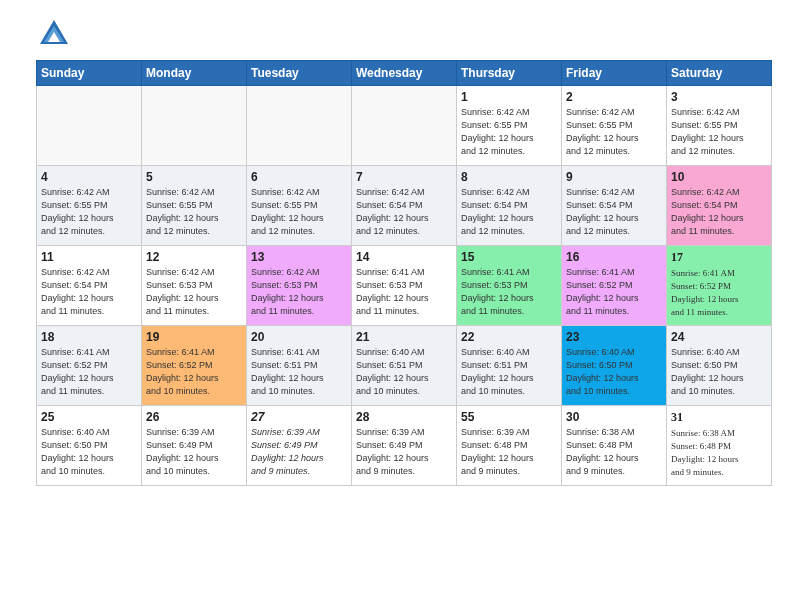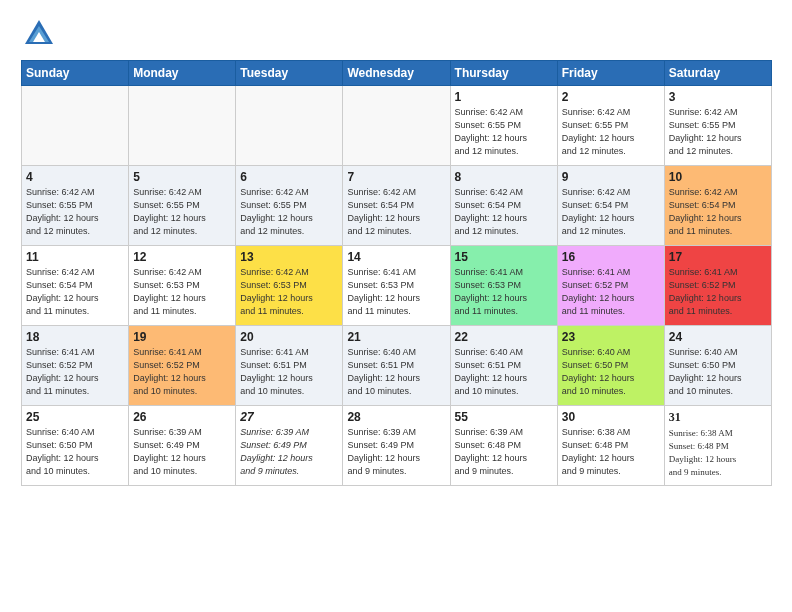--- a/index.html
+++ b/index.html
@@ -7,21 +7,21 @@
       font-family: Arial, sans-serif;
       background: #fff;
       width: 792px;
       min-height: 612px;
       padding: 0;
     }
     .page {
       width: 792px;
       min-height: 612px;
       background: #fff;
-      padding: 16px 20px 12px 21px;
+      padding: 16px 20px 12px 36px;
     }
     .header {
       display: flex;
       justify-content: space-between;
       align-items: flex-start;
       margin-bottom: 8px;
     }
     .logo {
       display: flex;
       align-items: center;
@@ -202,21 +202,21 @@
 Daylight: 12 hours
 and 12 minutes.</div>
           </td>
           <td style="background: rgb(238, 242, 247);">
             <span class="day-num">9</span>
             <div class="day-info" style="white-space: pre-line;">Sunrise: 6:42 AM
 Sunset: 6:54 PM
 Daylight: 12 hours
 and 12 minutes.</div>
           </td>
-          <td style="background: #fdba74;">
+          <td style="background: #f9a8d4;">
             <span class="day-num">10</span>
             <div class="day-info" style="white-space: pre-line;">Sunrise: 6:42 AM
 Sunset: 6:54 PM
 Daylight: 12 hours
 and 11 minutes.</div>
           </td>
         </tr>
         <tr>
           <td style="background: rgb(255, 255, 255); border-radius: 32px;">
             <span class="day-num">11</span>
@@ -225,21 +225,21 @@
 Daylight: 12 hours
 and 11 minutes.</div>
           </td>
           <td style="background: rgb(255, 255, 255);">
             <span class="day-num">12</span>
             <div class="day-info" style="white-space: pre-line;">Sunrise: 6:42 AM
 Sunset: 6:53 PM
 Daylight: 12 hours
 and 11 minutes.</div>
           </td>
-          <td style="background: #fde047;">
+          <td style="background: #f0abfc;">
             <span class="day-num">13</span>
             <div class="day-info" style="white-space: pre-line;">Sunrise: 6:42 AM
 Sunset: 6:53 PM
 Daylight: 12 hours
 and 11 minutes.</div>
           </td>
           <td style="background: rgb(255, 255, 255);">
             <span class="day-num">14</span>
             <div class="day-info" style="white-space: pre-line;">Sunrise: 6:41 AM
 Sunset: 6:53 PM
@@ -253,21 +253,21 @@
 Daylight: 12 hours
 and 11 minutes.</div>
           </td>
           <td style="background: #f0abfc;">
             <span class="day-num">16</span>
             <div class="day-info" style="white-space: pre-line;">Sunrise: 6:41 AM
 Sunset: 6:52 PM
 Daylight: 12 hours
 and 11 minutes.</div>
           </td>
-          <td style="background: #ef4444;">
+          <td style="background: #86efac; font-family: Liberation Serif, serif;">
             <span class="day-num">17</span>
             <div class="day-info" style="white-space: pre-line;">Sunrise: 6:41 AM
 Sunset: 6:52 PM
 Daylight: 12 hours
 and 11 minutes.</div>
           </td>
         </tr>
         <tr>
           <td style="background: rgb(238, 242, 247);">
             <span class="day-num">18</span>
@@ -297,21 +297,21 @@
 Daylight: 12 hours
 and 10 minutes.</div>
           </td>
           <td style="background: rgb(238, 242, 247);">
             <span class="day-num">22</span>
             <div class="day-info" style="white-space: pre-line;">Sunrise: 6:40 AM
 Sunset: 6:51 PM
 Daylight: 12 hours
 and 10 minutes.</div>
           </td>
-          <td style="background: #bef264;">
+          <td style="background: #0ea5e9;">
             <span class="day-num">23</span>
             <div class="day-info" style="white-space: pre-line;">Sunrise: 6:40 AM
 Sunset: 6:50 PM
 Daylight: 12 hours
 and 10 minutes.</div>
           </td>
           <td style="background: rgb(238, 242, 247);">
             <span class="day-num">24</span>
             <div class="day-info" style="white-space: pre-line;">Sunrise: 6:40 AM
 Sunset: 6:50 PM

